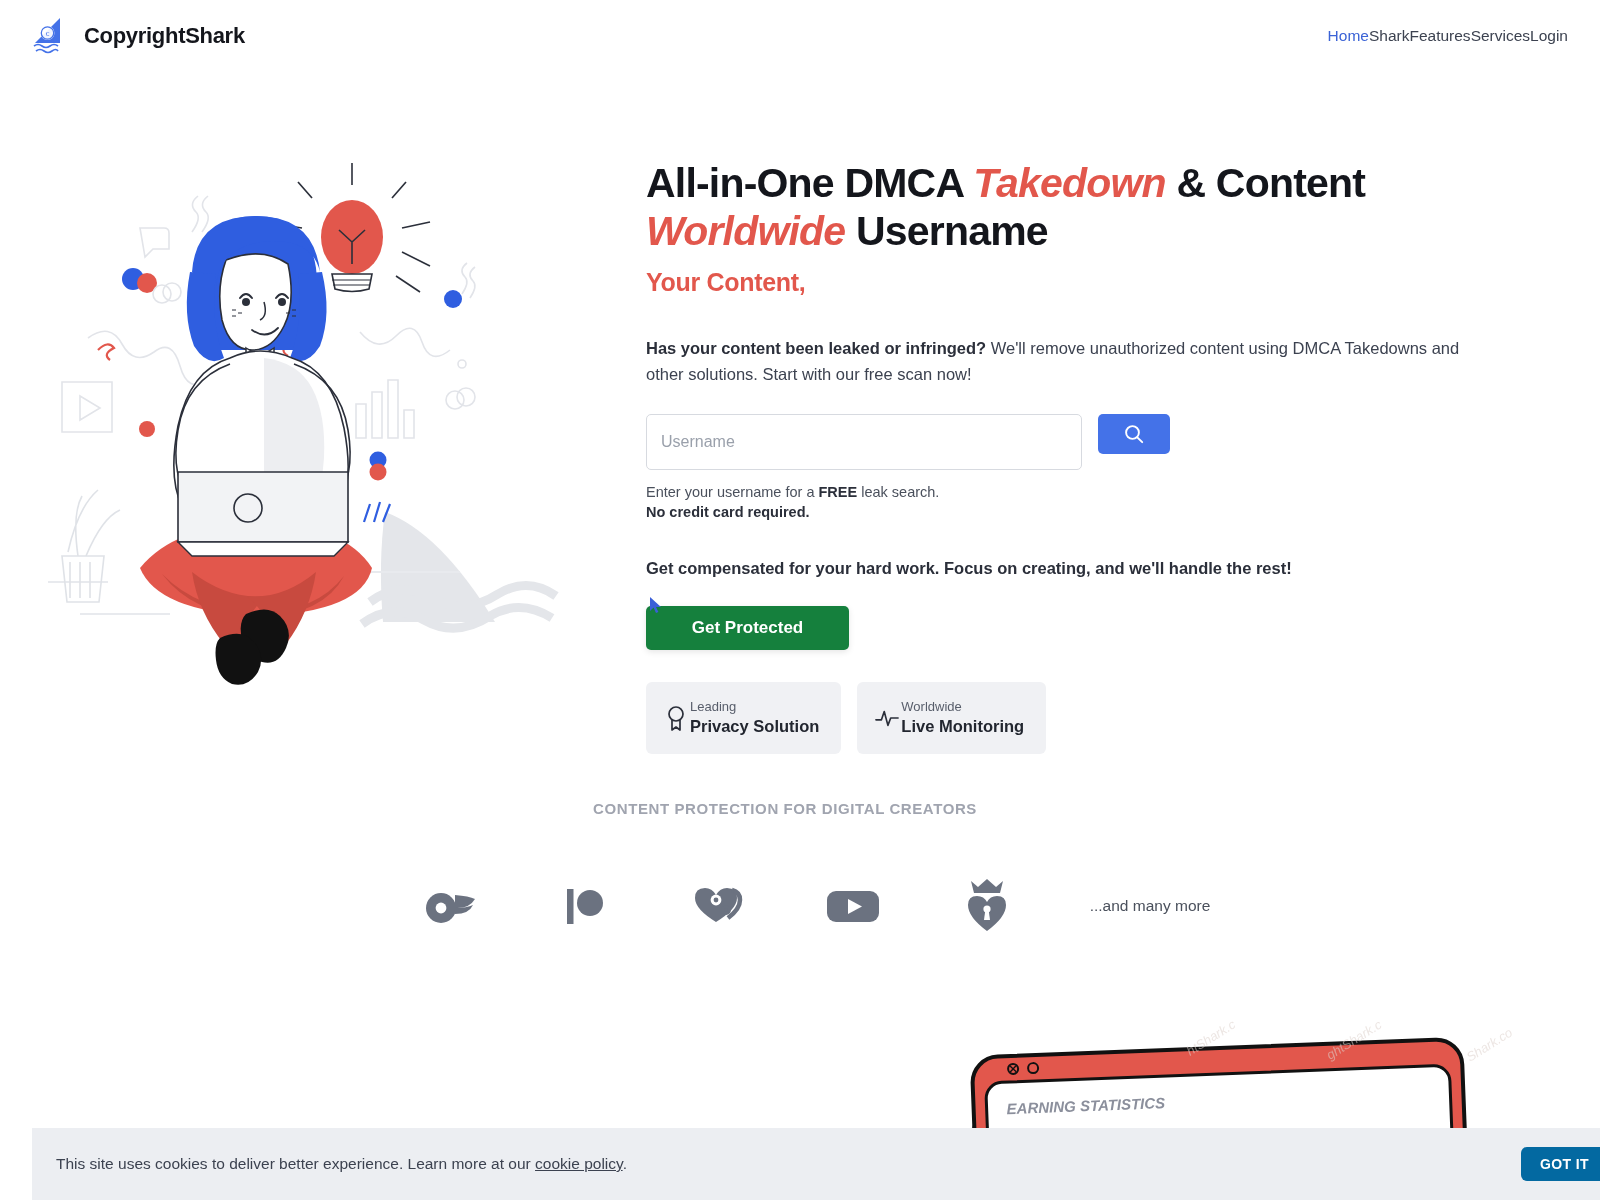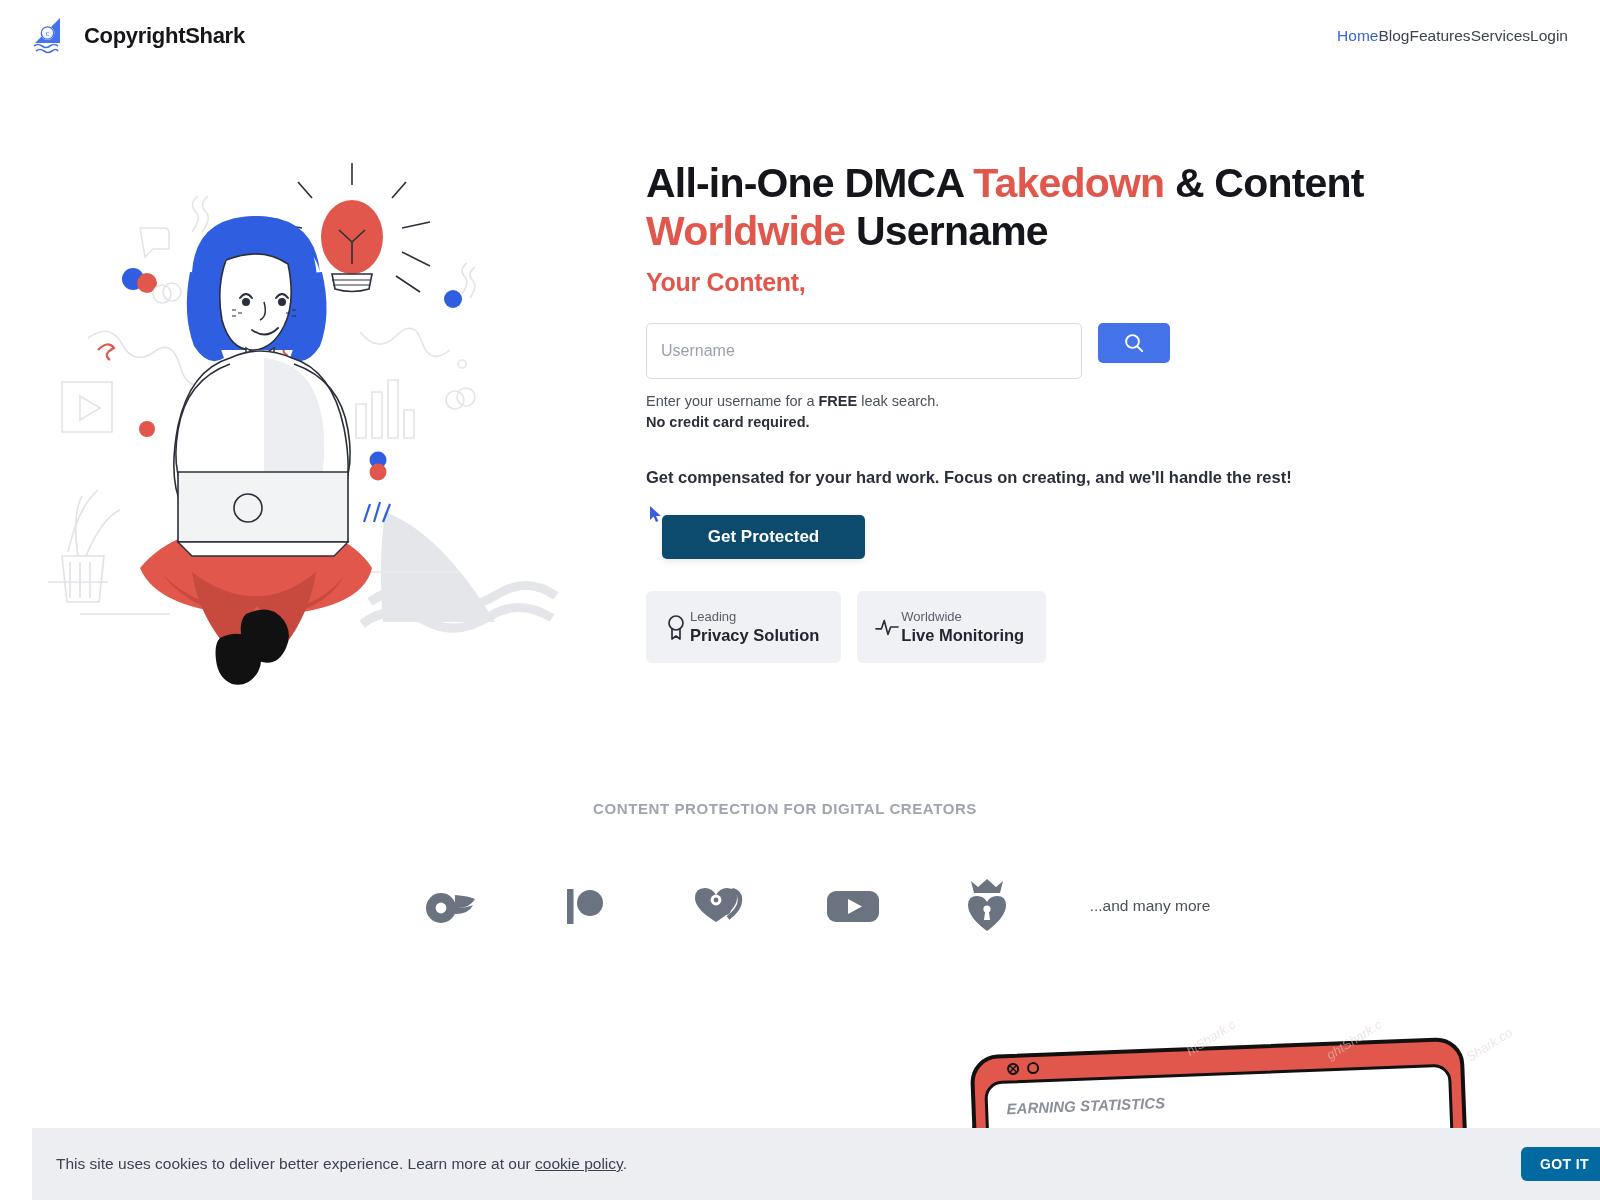--- a/index.html
+++ b/index.html
@@ -30,21 +30,21 @@
 
   
   .hero { position: absolute; top: 72px; left: 0; width: 1600px; height: 700px; }
   .hero-art { position: absolute; left: 40px; top: 80px; width: 520px; height: 540px; }
   .hero-copy { position: absolute; left: 646px; top: 88px; width: 840px; }
 
   h1.headline {
     font-size: 41px; line-height: 1.17; font-weight: bold;
     letter-spacing: -0.8px; color: #14161c;
   }
-  h1.headline .accent { color: #e2574c; }
+  h1.headline .accent { color: #e2574c; font-style: italic; }
   .subheadline {
     font-size: 25px; font-weight: bold; color: #e2574c;
     margin-top: 12px; letter-spacing: -0.3px;
   }
   .lede {
     margin-top: 38px; font-size: 16.5px; line-height: 1.6; color: #3c4250;
     max-width: 830px;
   }
   .lede b { font-weight: bold; color: #2b2f3a; }
 
@@ -60,25 +60,24 @@
     display: flex; align-items: center; justify-content: center; cursor: pointer;
   }
   .hint { margin-top: 12px; font-size: 14.5px; line-height: 1.42; color: #4a505c; }
   .hint b { font-weight: bold; color: #2b2f3a; }
   .hint .strongline { display: block; font-weight: bold; color: #2b2f3a; }
 
   .pitch { margin-top: 36px; font-size: 16.5px; font-weight: bold; color: #2b2f3a; }
 
   .cta-wrap { position: relative; margin-top: 28px; width: 203px; }
   .cta {
-    width: 203px; height: 44px; background: #0c4a6e; color: #fff;
+    width: 203px; height: 44px; background: #15803d; color: #fff;
     border: none; border-radius: 5px; font-size: 17px; font-weight: bold;
     cursor: pointer; font-family: "Liberation Sans", sans-serif;
     box-shadow: 0 2px 6px rgba(0,0,0,0.10);
-    margin-left: 16px;
   }
   .cursor-arrow { position: absolute; left: 3px; top: -9px; width: 14px; height: 18px; pointer-events: none; }
 
   .badges { margin-top: 32px; display: flex; gap: 16px; }
   .badge {
     background: #f0f1f4; border-radius: 6px; height: 72px;
     display: flex; align-items: center; gap: 2px; padding: 0 22px 0 18px;
   }
   .badge-icon { width: 24px; height: 26px; flex: none; }
   .badge-top { font-size: 13px; color: #585e6b; line-height: 1.25; }
@@ -128,21 +127,21 @@
         <circle cx="17.5" cy="17" r="7" fill="#ffffff" opacity="0.92"></circle>
         <circle cx="17.5" cy="17" r="6.2" fill="none" stroke="#4472e8" stroke-width="1.3"></circle>
         <text x="17.5" y="20.4" font-size="8.4" font-family="Liberation Serif, serif" fill="#4472e8" text-anchor="middle">c</text>
         <path d="M4 30 q4 -3 8 0 t8 0 t8 0" fill="none" stroke="#4472e8" stroke-width="1.7"></path>
         <path d="M6 35 q4 -3 8 0 t8 0 t6 0" fill="none" stroke="#4472e8" stroke-width="1.7"></path>
       </svg>
       <span class="brand-name">CopyrightShark</span>
     </div>
     <nav class="nav">
       <a class="nav-link active" href="#">Home</a>
-      <a class="nav-link" href="#">Blog</a>
+      <a class="nav-link" href="#">Shark</a>
       <a class="nav-link" href="#">Features</a>
       <a class="nav-link" href="#">Services</a>
       <a class="nav-link" href="#">Login</a>
     </nav>
   </div>
 
   <div class="hero">
 
     <svg class="hero-art" viewBox="0 0 520 540">
 
@@ -246,20 +245,21 @@
       <path d="M276 420 q-34 28 -70 24 q30 22 12 48 l28 0 q24 -32 30 -72 z" fill="#c84a3f"></path>
       <path d="M206 462 q22 -10 34 2 q14 14 6 32 q-8 18 -24 14 q-16 -4 -20 -22 q-4 -18 4 -26 z" fill="#111"></path>
       <path d="M180 486 q22 -10 34 4 q12 14 4 30 q-10 16 -26 12 q-14 -6 -16 -24 q-2 -16 4 -22 z" fill="#111"></path>
     </svg>
 
     <div class="hero-copy">
       <h1 class="headline"><span>All-in-One DMCA </span><span class="accent">Takedown</span><span> &amp; Content </span><span class="accent">Worldwide</span><span> Username</span></h1>
 
       <div class="subheadline">Your Content,</div>
 
+      <p class="lede"><b>Has your content been leaked or infringed?</b><span> We'll remove unauthorized content using DMCA Takedowns and other solutions. Start with our free scan now!</span></p>
 
       <div class="search-row">
         <input class="search-input" type="text" placeholder="Username" style="">
         <button class="search-btn">
           <svg width="22" height="22" viewBox="0 0 22 22">
             <circle cx="9.5" cy="9.5" r="6.4" fill="none" stroke="#ffffff" stroke-width="1.9"></circle>
             <path d="M14.3 14.3 L19.2 19.2" stroke="#ffffff" stroke-width="1.9" stroke-linecap="round"></path>
           </svg>
         </button>
       </div>

